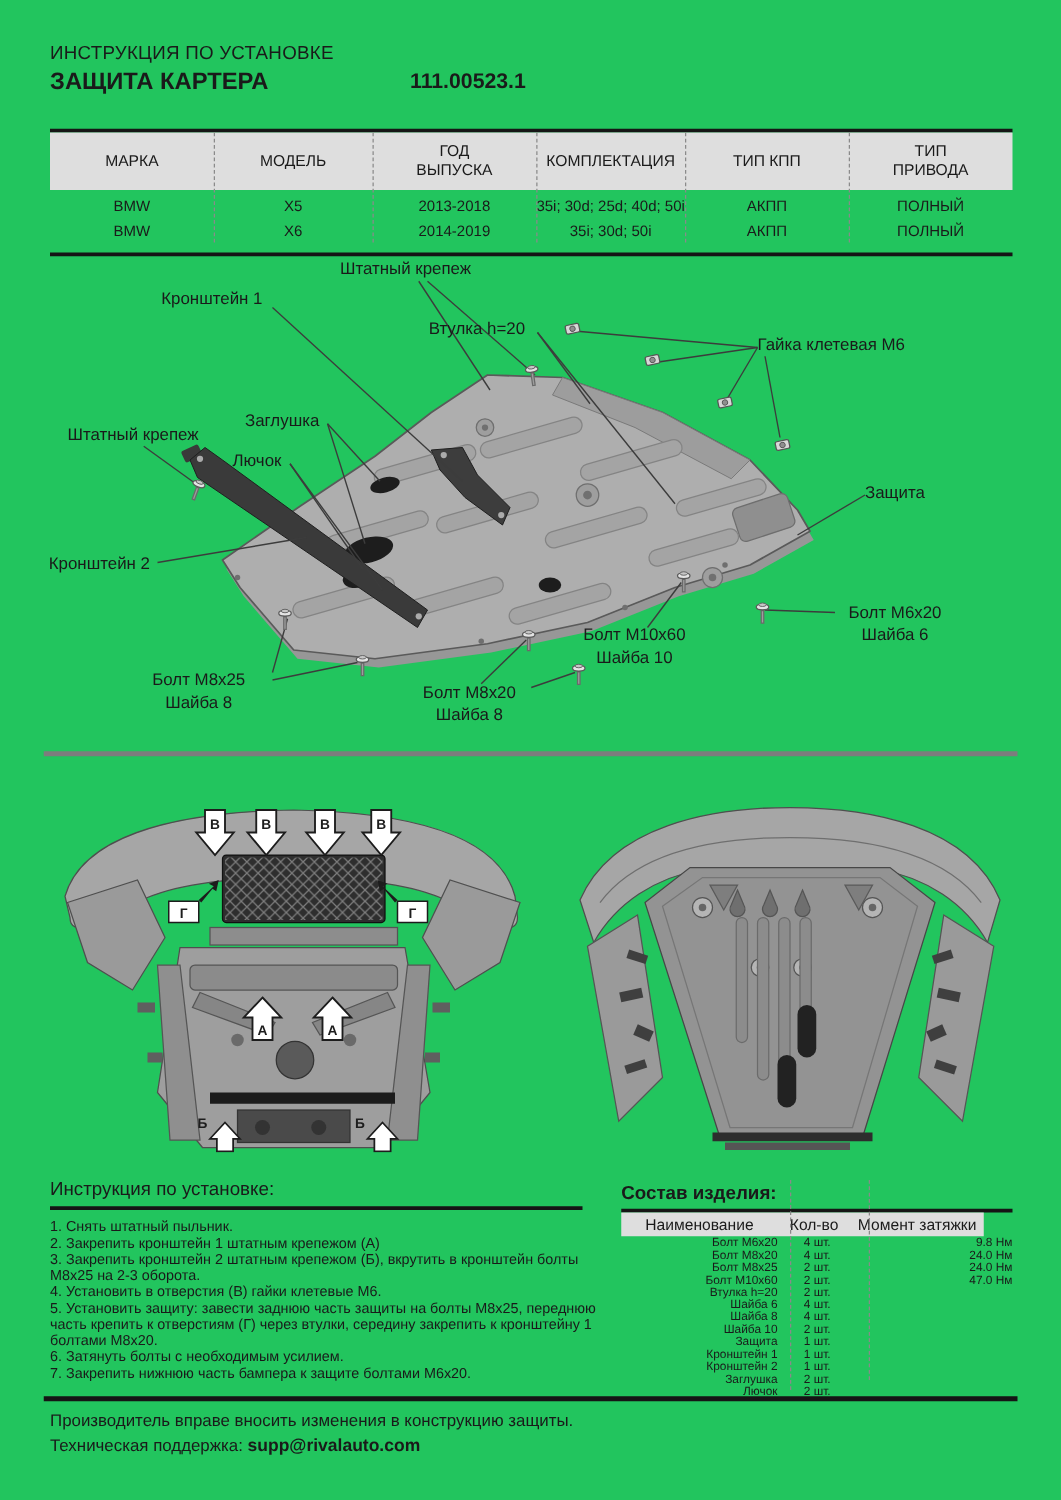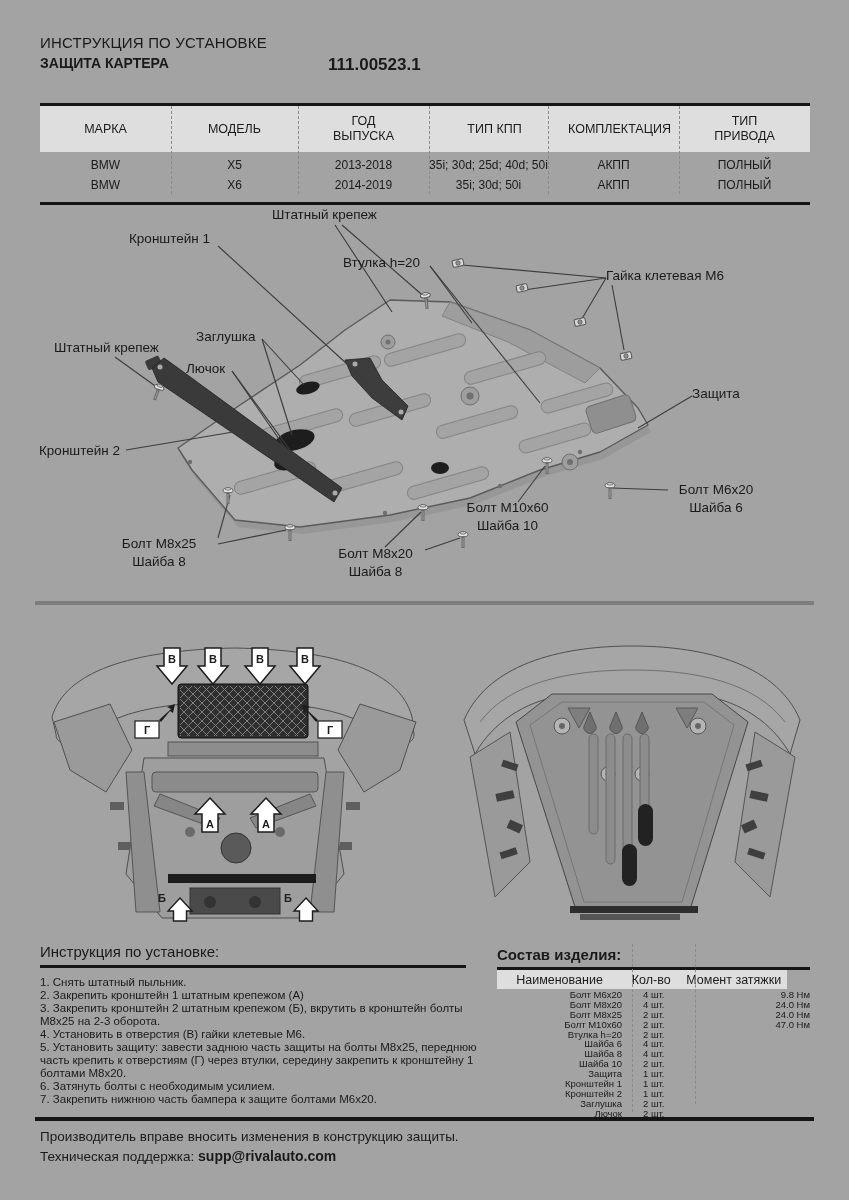--- a/index.html
+++ b/index.html
@@ -1,22 +1,22 @@
 <!DOCTYPE html>
 <html><head>
 <meta charset="utf-8">
 <style>
   html,body{margin:0;padding:0;background:#fff;}
-  .page{position:relative;width:849px;height:1200px;background:#a3a3a3;overflow:hidden;
+  .page{position:relative;width:849px;height:1200px;background:#22c55e;overflow:hidden;
         font-family:"Liberation Sans", sans-serif;color:#1a1a1a;}
   .abs{position:absolute;}
   .nowrap{white-space:nowrap;}
   
   .hdr-sub{left:40px;top:34px;font-size:15px;letter-spacing:0.2px;}
-  .hdr-title{left:40px;top:55px;font-size:14px;font-weight:bold;}
+  .hdr-title{left:40px;top:55px;font-size:19px;font-weight:bold;}
   .hdr-part{left:328px;top:55px;font-size:17px;font-weight:bold;text-align:center;}
   
   .ft{left:40px;top:103px;width:770px;border-top:3px solid #151515;border-bottom:3px solid #151515;}
   .ft-head{display:flex;height:46px;background:#dedede;}
   .ft-head .c{display:flex;align-items:center;justify-content:center;text-align:center;
               font-size:12.5px;line-height:15px;white-space:pre-line;}
   .ft-body{padding:3px 0 7px 0;}
   .ft-row{display:flex;height:20px;}
   .ft-row .c{display:flex;align-items:center;justify-content:center;font-size:12px;white-space:nowrap;overflow:visible;}
   .c0{width:131px;} .c1{width:127px;} .c2{width:131px;} .c3{width:119px;} .c4{width:131px;} .c5{width:131px;}
@@ -56,22 +56,22 @@
   <div class="abs hdr-sub nowrap">ИНСТРУКЦИЯ ПО УСТАНОВКЕ</div>
   <div class="abs hdr-title nowrap">ЗАЩИТА КАРТЕРА</div>
   <div class="abs hdr-part nowrap">111.00523.1</div>
 
   <div class="abs ft">
     <div class="ft-head">
       <div class="c c0">МАРКА</div>
       <div class="c c1">МОДЕЛЬ</div>
       <div class="c c2">ГОД
 ВЫПУСКА</div>
+      <div class="c c3">КОМПЛЕКТАЦИЯ</div>
       <div class="c c4">ТИП КПП</div>
-      <div class="c c3">КОМПЛЕКТАЦИЯ</div>
       <div class="c c5">ТИП
 ПРИВОДА</div>
     </div>
     <div class="ft-body">
       <div class="ft-row">
         <div class="c c0">BMW</div>
         <div class="c c1">X5</div>
         <div class="c c2">2013-2018</div>
         <div class="c c3">35i; 30d; 25d; 40d; 50i</div>
         <div class="c c4">АКПП</div>

